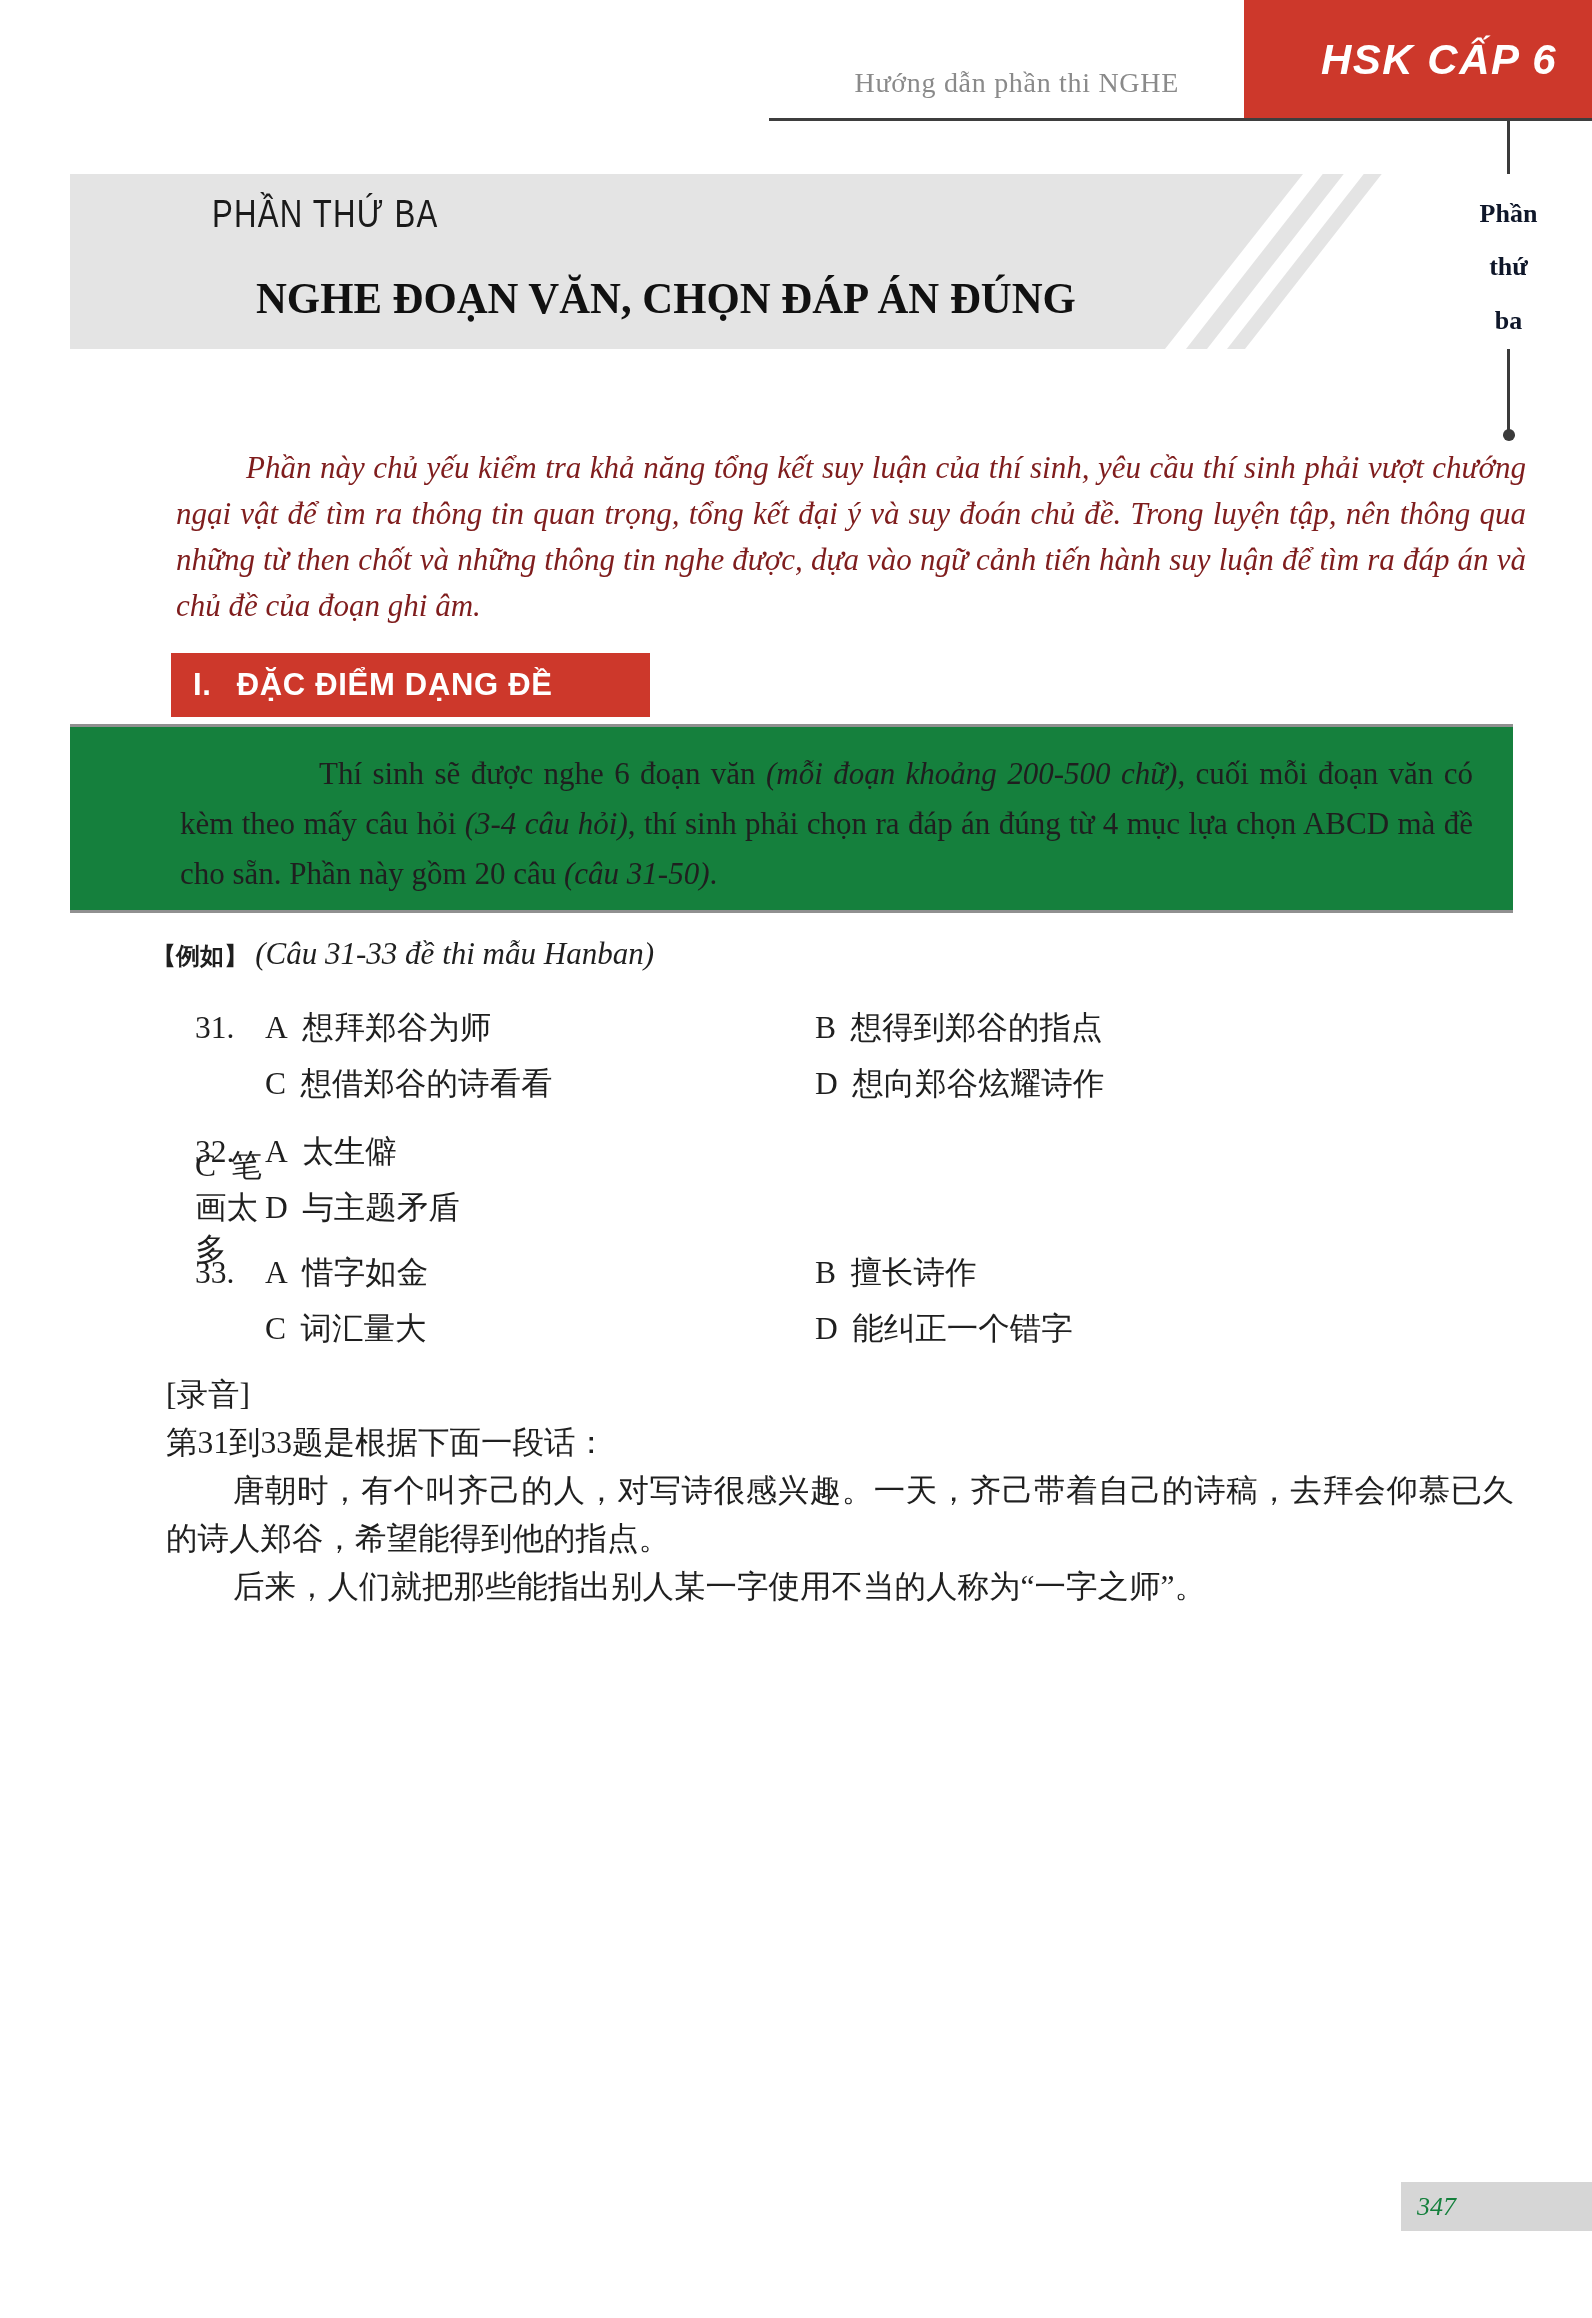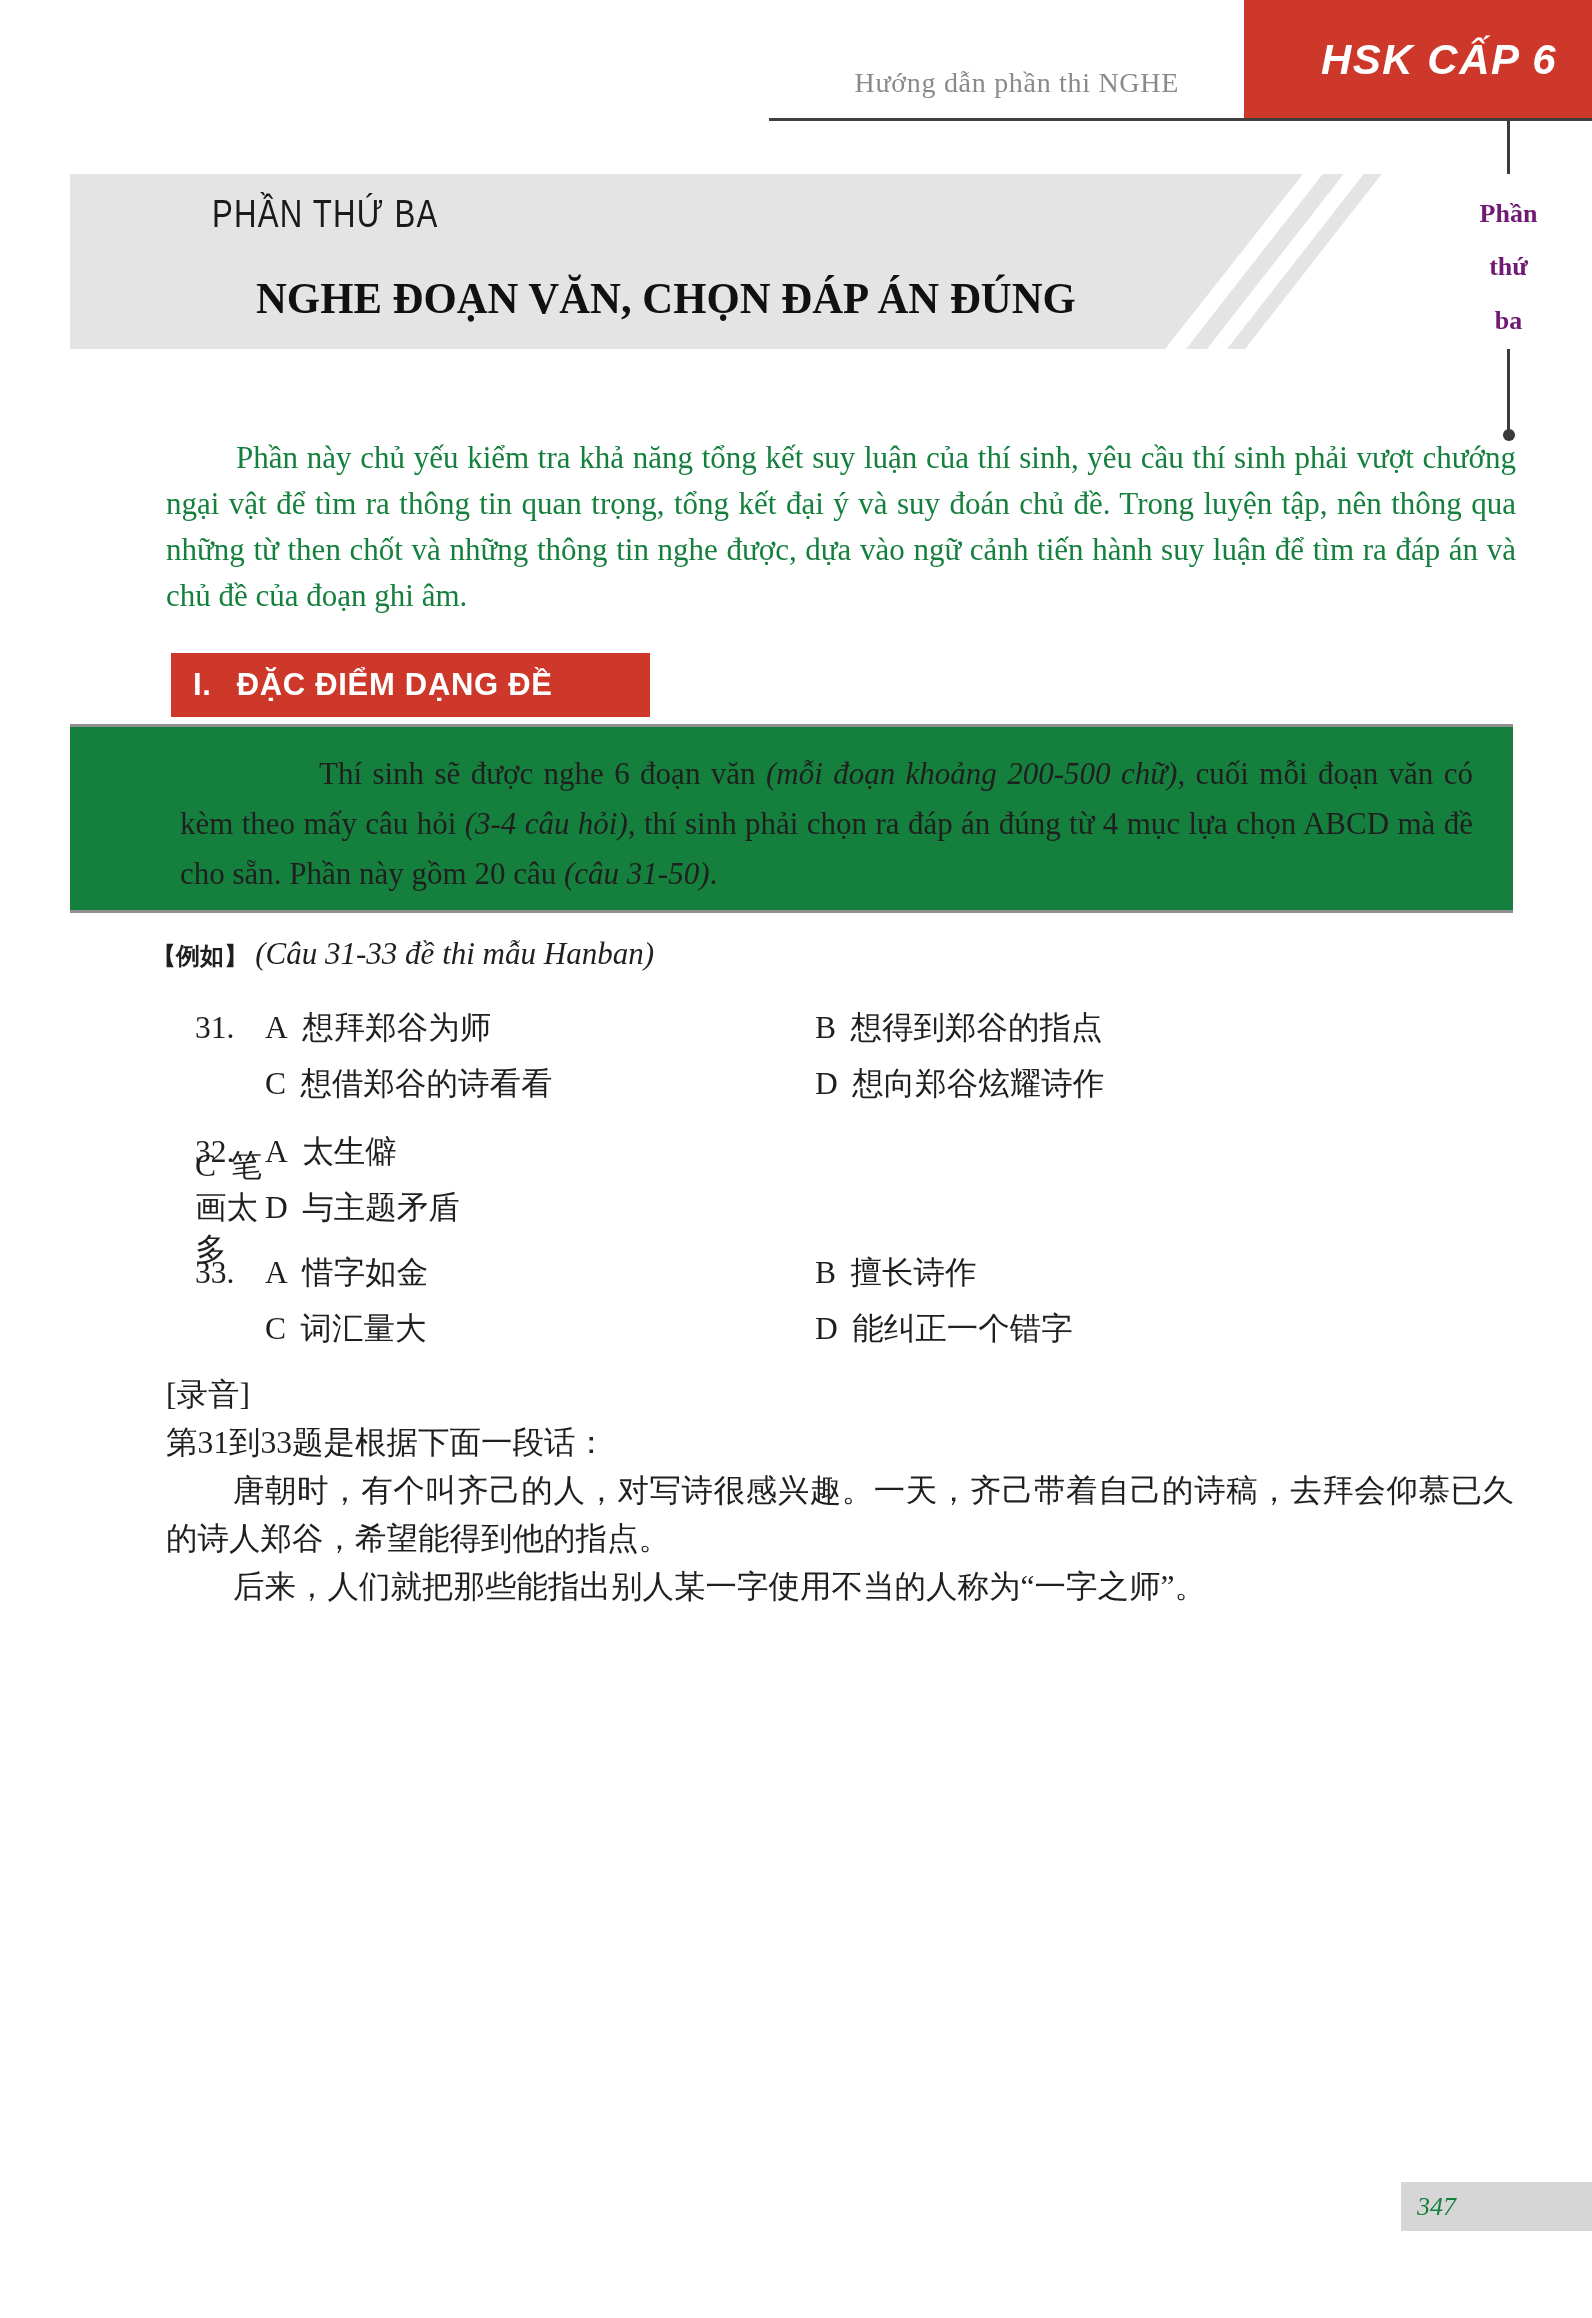--- a/index.html
+++ b/index.html
@@ -28,21 +28,21 @@
   .header-rule{
     position:absolute; left:769px; top:118px; width:823px; height:2.9px;
     background:#3e3e3e;
   }
   
   .tab-line-top{position:absolute; left:1507px; top:121px; width:2.9px; height:53px; background:#3b3b3b;}
   .tab-line-bottom{position:absolute; left:1507px; top:349px; width:2.9px; height:82px; background:#3b3b3b;}
   .tab-dot{position:absolute; left:1503px; top:429px; width:11.7px; height:11.7px; border-radius:50%; background:#3b3b3b;}
   .side-tab{
     position:absolute; left:1457px; top:199px; width:103px;
-    text-align:center; font-weight:bold; font-size:26px; color:#701a75;
+    text-align:center; font-weight:bold; font-size:26px; color:#0f172a;
   }
   .side-tab div{margin-bottom:23.4px;}
   
   .banner{
     position:absolute; left:70px; top:174px; width:1245px; height:175px;
     background:#e4e4e4;
     clip-path:polygon(0 0, 1233px 0, 1095px 175px, 0 175px);
   }
   .banner-stripe{
     position:absolute; top:174px; height:175px; background:#e4e4e4;
@@ -60,21 +60,21 @@
     position:absolute; left:256px; top:272px;
     font-family:"Liberation Serif","DejaVu Serif",serif;
     font-weight:bold; font-size:45px; color:#111111; letter-spacing:0px;
     transform:scaleX(0.95); transform-origin:left center;
     white-space:nowrap;
   }
   
   .intro{
     position:absolute; left:166px; top:435px; width:1350px;
     font-size:31px; line-height:46px; text-align:justify; text-indent:70px;
-    margin:0; color:#15803d;
+    margin:10px; color:#7f1d1d;font-style:italic;
   }
   
   .section-heading{
     position:absolute; left:171px; top:653px; width:479px; height:64px;
     background:#cd382b; color:#ffffff;
     display:flex; align-items:center;
     padding-left:22px; box-sizing:border-box;
     font-family:"Liberation Sans","DejaVu Sans",sans-serif;
     font-weight:bold; font-size:31px; letter-spacing:0.7px;
   }

